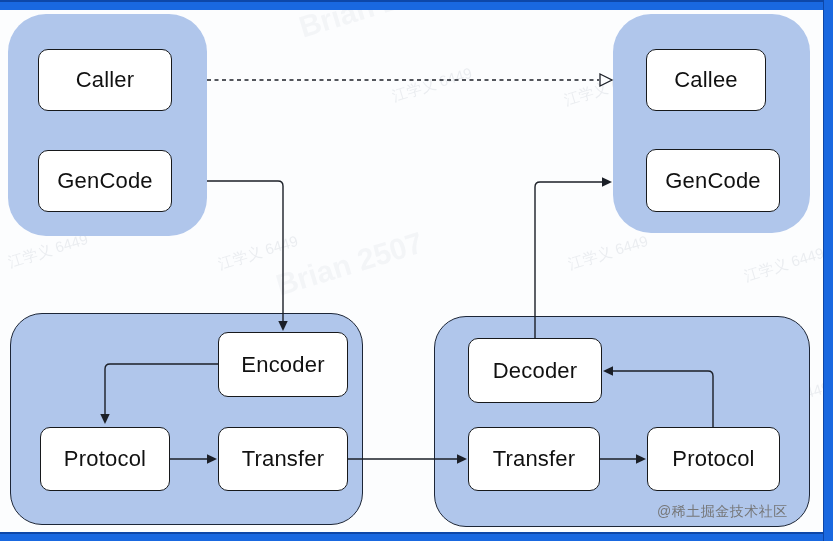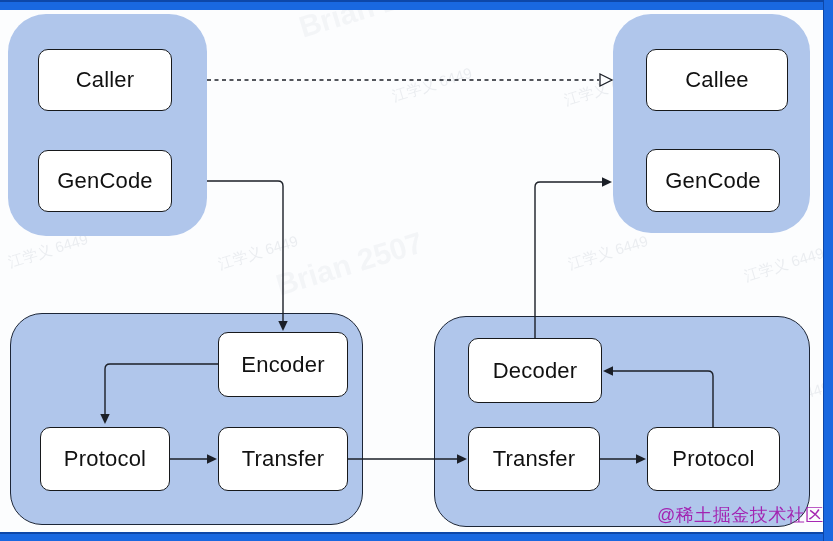--- a/index.html
+++ b/index.html
@@ -28,21 +28,21 @@
   svg.edges path{fill:none;stroke:#1B1F27;stroke-width:1.4px;}
   svg.edges path.dashed{stroke-dasharray:4 3.5;}
   svg.edges polygon.solid-head{fill:#1B1F27;stroke:none;}
   svg.edges polygon.open-head{fill:#FCFDFE;stroke:#1B1F27;stroke-width:1.3px;}
   
   .wm{position:absolute;transform:rotate(-17deg);transform-origin:left top;
       color:#AEB6C2;white-space:nowrap;pointer-events:none;}
   .wm.brand{opacity:.16;font-size:30px;font-weight:bold;color:#C7CdD8;}
   .wm.user{opacity:.22;font-size:15px;}
   .site-mark{
-    position:absolute;left:657px;top:503px;font-size:18px;color:#a21caf;opacity:.95;
+    position:absolute;left:657px;top:503px;font-size:14px;color:#737373;opacity:.95;
     letter-spacing:.5px;white-space:nowrap;
   }
 </style>
 </head>
 <body>
 
 <div class="stage">
 
   <span class="wm brand" style="left:295px;top:12px;">Brian 2507</span>
   <span class="wm brand" style="left:272px;top:270px;">Brian 2507</span>
@@ -85,21 +85,21 @@
 
     <path d="M713,427 V376 Q713,371 708,371 H612"></path>
     <polygon class="solid-head" points="603,371 613,366.3 613,375.7"></polygon>
 
     <path d="M535,338 V187 Q535,182 540,182 H603"></path>
     <polygon class="solid-head" points="612,182 602,177.3 602,186.7"></polygon>
   </svg>
 
   <div class="node" style="left:38px;top:49px;width:134px;height:62px;">Caller</div>
   <div class="node" style="left:38px;top:150px;width:134px;height:62px;">GenCode</div>
-  <div class="node" style="left:646px;top:49px;width:142px;height:62px;">Callee</div>
+  <div class="node" style="left:646px;top:49px;width:120px;height:62px;">Callee</div>
   <div class="node" style="left:646px;top:149px;width:134px;height:63px;">GenCode</div>
   <div class="node" style="left:218px;top:332px;width:130px;height:65px;">Encoder</div>
   <div class="node" style="left:40px;top:427px;width:130px;height:64px;">Protocol</div>
   <div class="node" style="left:218px;top:427px;width:130px;height:64px;">Transfer</div>
   <div class="node" style="left:468px;top:338px;width:134px;height:65px;">Decoder</div>
   <div class="node" style="left:468px;top:427px;width:132px;height:64px;">Transfer</div>
   <div class="node" style="left:647px;top:427px;width:133px;height:64px;">Protocol</div>
 
   <div class="site-mark">@稀土掘金技术社区</div>
 

